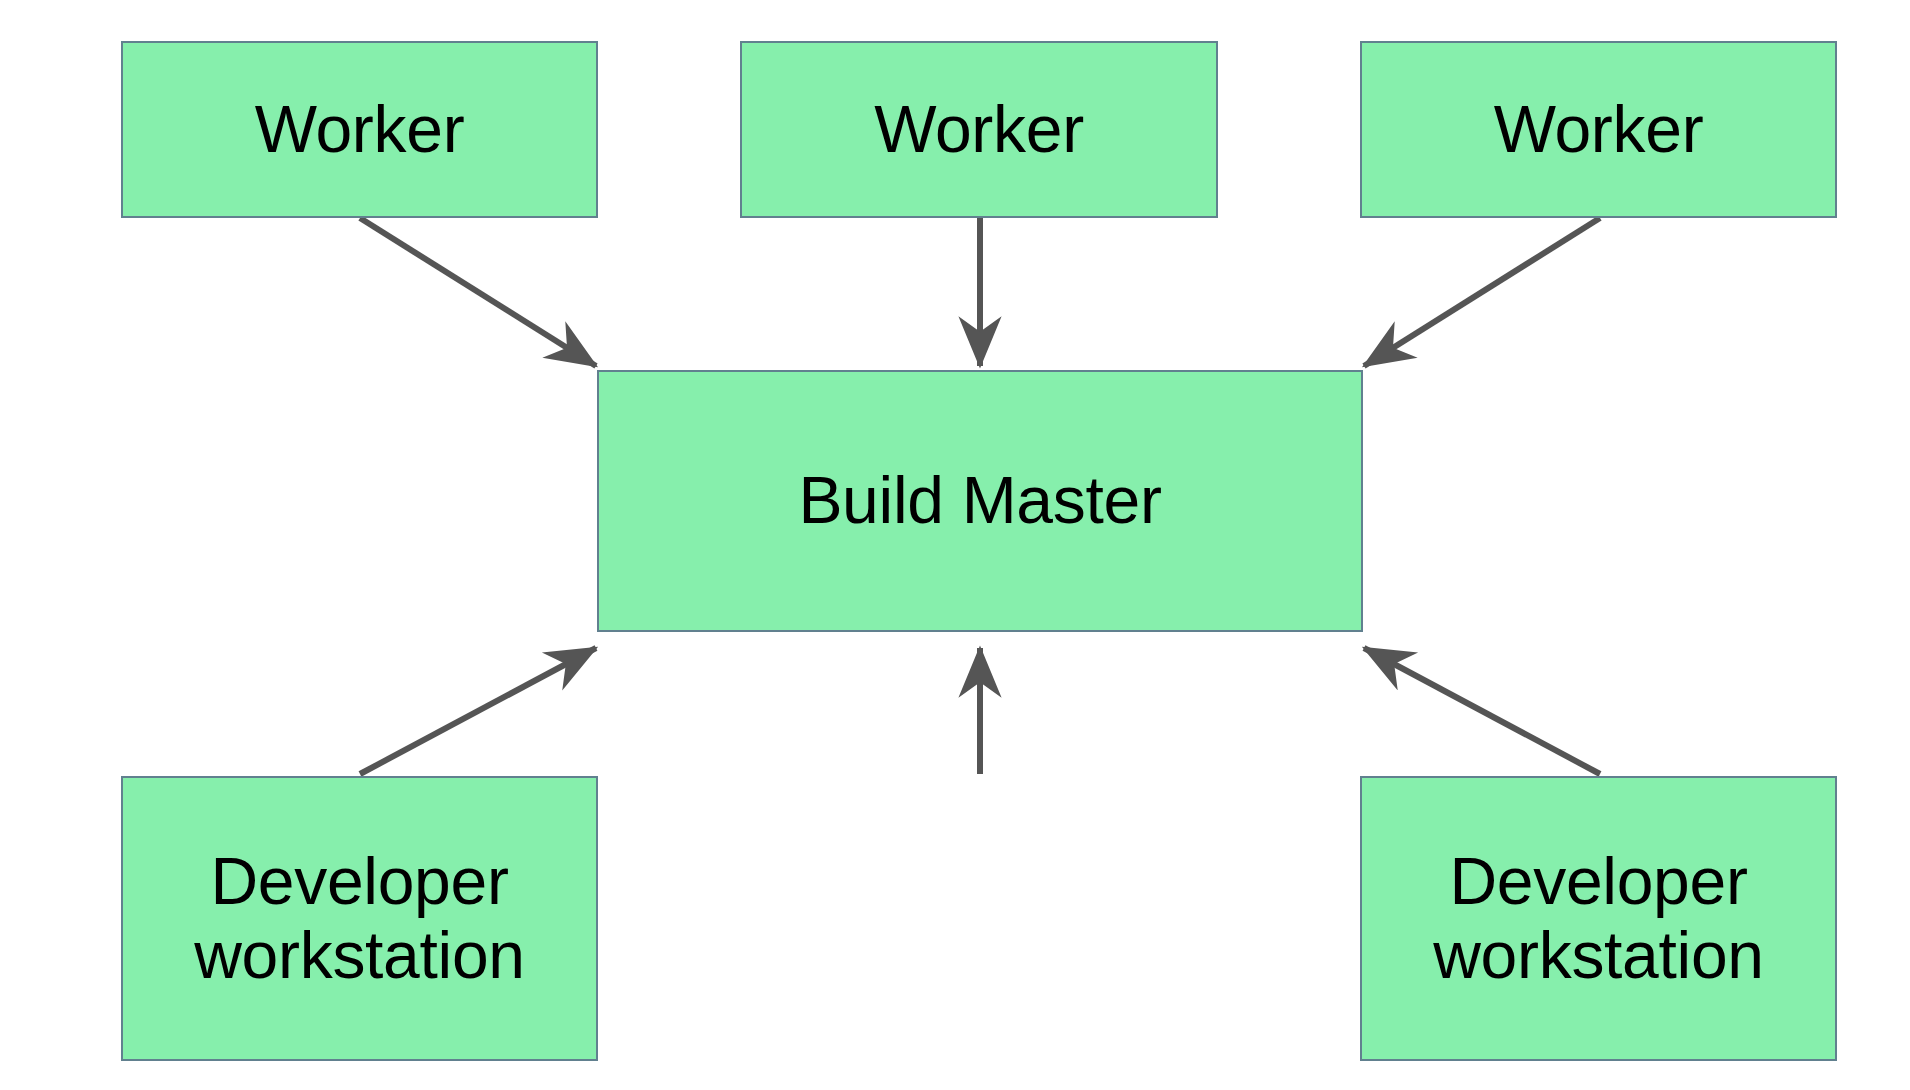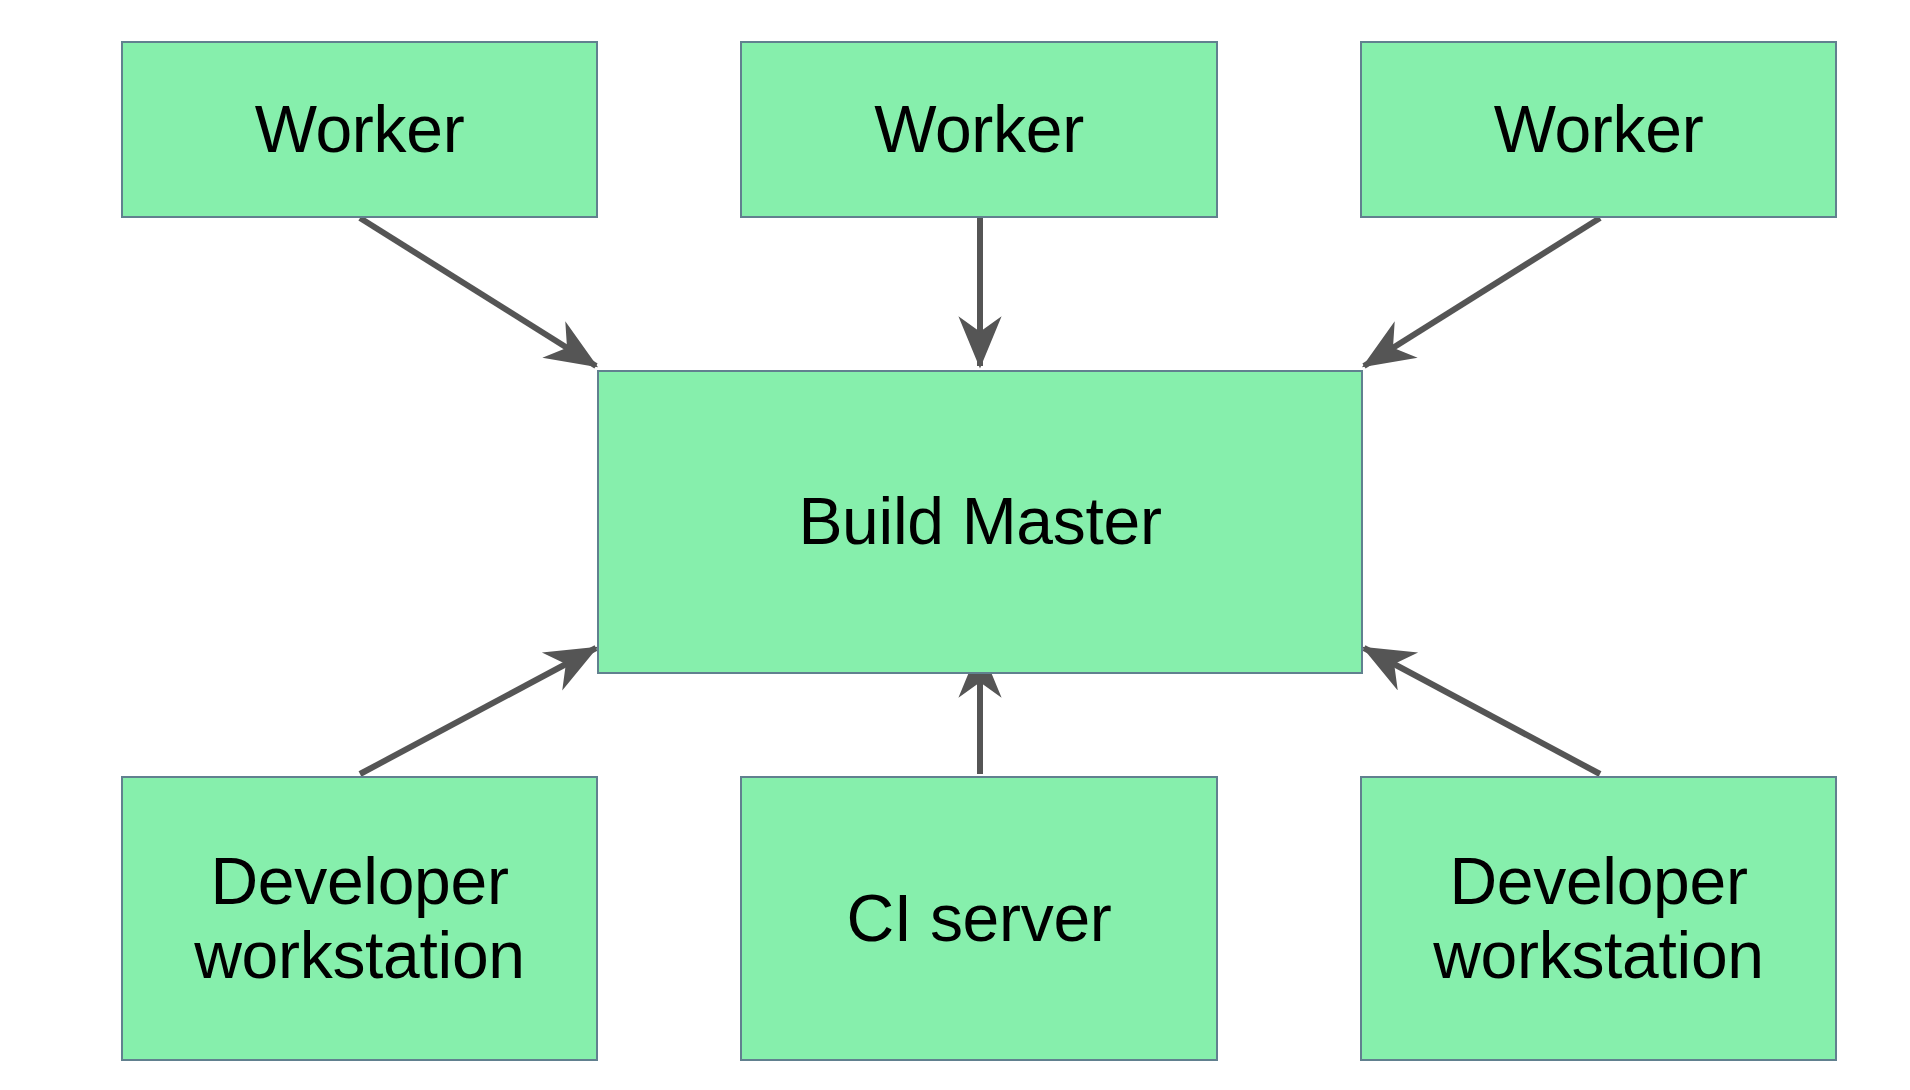--- a/index.html
+++ b/index.html
@@ -36,21 +36,21 @@
     text-align: center;
     color: #000000;
     line-height: 1.12;
     letter-spacing: -0.3px;
     font-weight: 400;
     white-space: pre-line;
   }
   #node-worker-1 { left: 121px;  top: 41px;  width: 477px; height: 177px; font-size: 66px; }
   #node-worker-2 { left: 740px;  top: 41px;  width: 478px; height: 177px; font-size: 66px; }
   #node-worker-3 { left: 1360px; top: 41px;  width: 477px; height: 177px; font-size: 66px; }
-  #node-build-master { left: 597px; top: 370px; width: 766px; height: 304px; font-size: 66px; }
+  #node-build-master { left: 597px; top: 370px; width: 766px; height: 262px; font-size: 66px; }
   #node-dev-ws-1 { left: 121px;  top: 776px; width: 477px; height: 285px; font-size: 66px; }
   #node-ci-server { left: 740px;  top: 776px; width: 478px; height: 285px; font-size: 66px; }
   #node-dev-ws-2 { left: 1360px; top: 776px; width: 477px; height: 285px; font-size: 66px; }
 </style>
 </head>
 <body>
 
 <div id="canvas">
 
   <svg class="edges" width="1910" height="1090" viewBox="0 0 1910 1090" xmlns="http://www.w3.org/2000/svg">
@@ -74,18 +74,17 @@
 
   <div class="node" id="node-worker-2">Worker</div>
 
   <div class="node" id="node-worker-3">Worker</div>
 
   <div class="node" id="node-build-master">Build Master</div>
 
   <div class="node" id="node-dev-ws-1">Developer
 workstation</div>
 
-  <div class="node" id="node-ci-server">CI server</div>
 
   <div class="node" id="node-dev-ws-2">Developer
 workstation</div>
 
 </div>
 
 </body></html>

